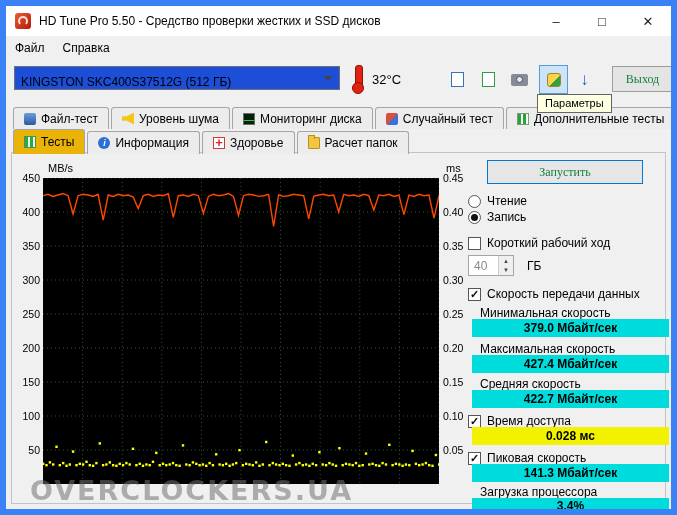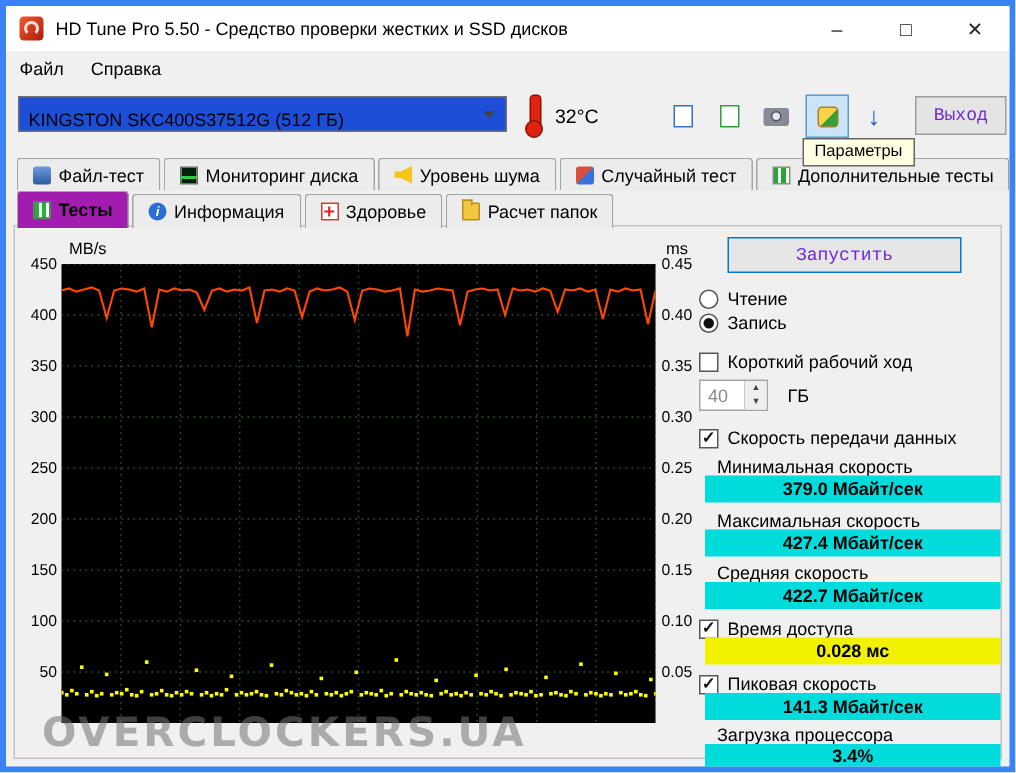--- a/index.html
+++ b/index.html
@@ -1,16 +1,16 @@
 <!DOCTYPE html>
 <html><head>
 <meta charset="utf-8">
 <style>
   html,body{margin:0;padding:0;background:#ffffff;}
-  .window{position:relative;width:677px;height:515px;box-sizing:border-box;border:4px solid #3b82f6;
+  .window{position:relative;width:677px;height:515px;box-sizing:border-box;border:6px solid #3b82f6;
           background:#f0f0f0;font-family:"Liberation Sans",sans-serif;font-size:12px;color:#000;overflow:hidden;}
   
   .titlebar{position:absolute;left:0;top:0;right:0;height:30px;background:#ffffff;display:flex;align-items:center;}
   .app-icon{width:16px;height:16px;margin:0 8px 0 9px;border-radius:3px;
             background:linear-gradient(135deg,#ef5a35,#b01c07);position:relative;flex:none;}
   .app-icon::before{content:"";position:absolute;left:3px;top:3px;width:10px;height:10px;border-radius:50%;
             border:2px solid rgba(255,255,255,.85);border-bottom-color:transparent;box-sizing:border-box;}
   .title-text{font-size:12px;white-space:nowrap;}
   .caption-btns{margin-left:auto;display:flex;height:100%;}
   .cap{width:46px;height:100%;display:flex;align-items:center;justify-content:center;font-size:13px;color:#222;}
@@ -31,30 +31,30 @@
   .tbtn.hot{background:#cce4f7;border:1px solid #5b9bd5;}
   .doc{width:11px;height:13px;background:#fff;border:1px solid #3a6fc0;position:relative;}
   .doc::before{content:"";position:absolute;left:2px;top:-4px;width:11px;height:13px;background:#fff;border:1px solid #3a6fc0;z-index:-1;}
   .doc.green{border-color:#2e9e3e;}
   .doc.green::before{border-color:#2e9e3e;}
   .i-cam{width:17px;height:12px;background:#868c96;border-radius:2px;position:relative;}
   .i-cam::before{content:"";position:absolute;left:5px;top:2px;width:7px;height:7px;border-radius:50%;background:#e4e8ef;border:1px solid #4d525b;box-sizing:border-box;}
   .i-opt{width:14px;height:14px;border-radius:3px;background:linear-gradient(135deg,#ffd24a 0 55%,#35a13a 55% 100%);border:1px solid #9b8623;box-sizing:border-box;}
   .i-dl{color:#2160c4;font-weight:bold;font-size:17px;line-height:1;}
   .i-dl::before{content:"\2193";}
-  .btn{box-sizing:border-box;background:#e4e4e4;border:1px solid #9d9d9d;font-family:Liberation Mono, monospace;font-size:12px;color:#6d28d9;display:flex;align-items:center;justify-content:center;}
+  .btn{box-sizing:border-box;background:#e4e4e4;border:1px solid #9d9d9d;font-family:Liberation Serif, serif;font-size:12px;color:#15803d;display:flex;align-items:center;justify-content:center;}
   .exit-btn{position:absolute;left:606px;top:60px;width:61px;height:26px;}
   .tooltip{position:absolute;left:531px;top:88px;background:#ffffe1;border:1px solid #646464;padding:2px 7px 3px;font-size:11px;z-index:30;white-space:nowrap;}
   
   .tabrow1{position:absolute;left:7px;top:101px;display:flex;gap:2px;z-index:1;}
   .tabrow2{position:absolute;left:7px;top:123px;display:flex;gap:2px;z-index:3;}
   .tab{display:inline-flex;align-items:center;gap:5px;padding:0 10px;height:22px;box-sizing:border-box;
        background:#ececec;border:1px solid #a5a5a5;border-bottom:none;border-radius:3px 3px 0 0;font-size:12px;white-space:nowrap;}
   .tabrow2 .tab{height:23px;margin-top:2px;}
-  .tabrow2 .tab.active{height:25px;margin-top:0;background:#a21caf;z-index:4;position:relative;font-weight:bold;}
+  .tabrow2 .tab.active{height:25px;margin-top:0;background:#eab308;z-index:4;position:relative;}
   .tic{width:12px;height:12px;flex:none;display:inline-flex;align-items:center;justify-content:center;position:relative;box-sizing:border-box;}
   .ic-ft{background:linear-gradient(#6d9be0,#2c5aa0);border-radius:2px;}
   .ic-mon{background:linear-gradient(180deg,#04200a 0 55%,#2ecc40 55% 72%,#04200a 72%);border:1px solid #6d6d6d;}
   .ic-noise{background:#f5c518;clip-path:polygon(0 32%,38% 32%,100% 0,100% 100%,38% 68%,0 68%);}
   .ic-rnd{background:linear-gradient(135deg,#d94f3d 0 50%,#3d6fd9 50% 100%);border-radius:2px;}
   .ic-extra{background:repeating-linear-gradient(90deg,#2e9e3e 0 3px,#eefbee 3px 5px);border:1px solid #7a9a7a;}
   .ic-tests{background:repeating-linear-gradient(90deg,#27ae3b 0 3px,#eafbea 3px 5px);border:1px solid #55885c;}
   .ic-info{background:#2a6fd4;border-radius:50%;color:#fff;}
   .ic-info::before{content:"i";font-size:9px;font-weight:bold;font-style:italic;line-height:1;}
   .ic-health{background:#fff;border:1px solid #cc3a3a;color:#e02222;}
@@ -138,26 +138,26 @@
     <span class="i-dl"></span>
   </div>
   <button class="btn exit-btn">Выход</button>
 
   <div class="tabrow1">
     <div class="tab">
       <span class="tic ic-ft"></span>
       <span>Файл-тест</span>
     </div>
     <div class="tab">
+      <span class="tic ic-noise"></span>
+      <span>Уровень шума</span>
+    </div>
+    <div class="tab">
       <span class="tic ic-mon"></span>
       <span>Мониторинг диска</span>
-    </div>
-    <div class="tab">
-      <span class="tic ic-noise"></span>
-      <span>Уровень шума</span>
     </div>
     <div class="tab">
       <span class="tic ic-rnd"></span>
       <span>Случайный тест</span>
     </div>
     <div class="tab">
       <span class="tic ic-extra"></span>
       <span>Дополнительные тесты</span>
     </div>
   </div>

